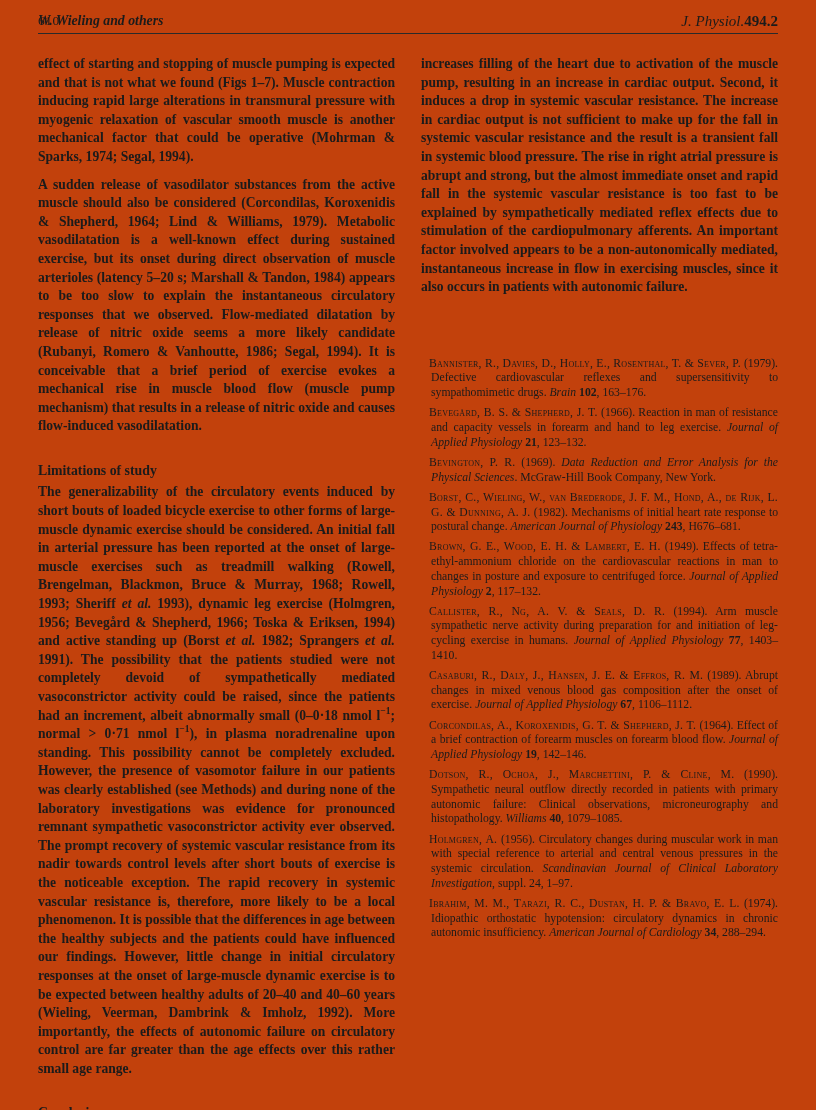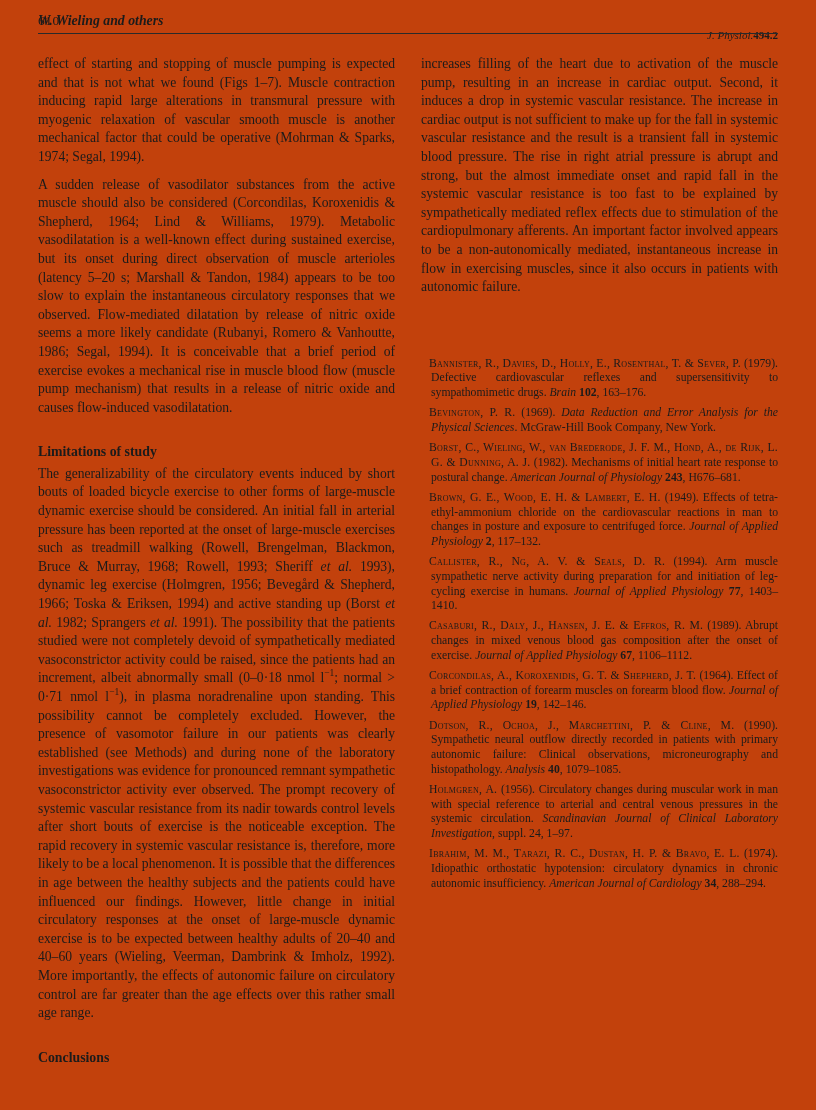--- a/index.html
+++ b/index.html
@@ -35,43 +35,43 @@
     right: 0;
     top: 0;
     text-align: left;
     font-style: italic;
     font-weight: bold;
     font-size: 13.8px;
   }
   .jref {
     position: absolute;
     right: 0;
-    top: 16px;
-    font-size: 11px;
+    top: 0;
+    font-size: 15px;
   }
   .jref i { font-style: italic; }
   .jref b { font-weight: bold; font-style: normal; }
   .rule {
     position: absolute;
     top: 33px;
     left: 38px;
     right: 38px;
     border-top: 1.3px solid #2a2a2a;
   }
   .col {
     position: absolute;
     top: 55px;
     width: 357px;
     font-size: 13.6px;
     line-height: 18.6px;
     text-align: justify;
   }
   .col-left { left: 38px; }
   .col-right { left: 421px; }
-  p.body { margin-bottom: 9px; }
+  p.body { margin-bottom: 9px; font-weight: bold; }
   h3.shead {
     font-size: 13.8px;
     font-weight: bold;
     text-align: left;
     margin-top: 26px;
     margin-bottom: 3px;
     line-height: 18.6px;
   }
   .refs {
     margin-top: 60px;
@@ -111,25 +111,26 @@
     <p class="body">A sudden release of vasodilator substances from the active muscle should also be considered (Corcondilas, Koroxenidis &amp; Shepherd, 1964; Lind &amp; Williams, 1979). Metabolic vasodilatation is a well-known effect during sustained exercise, but its onset during direct observation of muscle arterioles (latency 5–20 s; Marshall &amp; Tandon, 1984) appears to be too slow to explain the instantaneous circulatory responses that we observed. Flow-mediated dilatation by release of nitric oxide seems a more likely candidate (Rubanyi, Romero &amp; Vanhoutte, 1986; Segal, 1994). It is conceivable that a brief period of exercise evokes a mechanical rise in muscle blood flow (muscle pump mechanism) that results in a release of nitric oxide and causes flow-induced vasodilatation.</p>
     <h3 class="shead">Limitations of study</h3>
     <p class="body">The generalizability of the circulatory events induced by short bouts of loaded bicycle exercise to other forms of large-muscle dynamic exercise should be considered. An initial fall in arterial pressure has been reported at the onset of large-muscle exercises such as treadmill walking (Rowell, Brengelman, Blackmon, Bruce &amp; Murray, 1968; Rowell, 1993; Sheriff <i>et al.</i> 1993), dynamic leg exercise (Holmgren, 1956; Bevegård &amp; Shepherd, 1966; Toska &amp; Eriksen, 1994) and active standing up (Borst <i>et al.</i> 1982; Sprangers <i>et al.</i> 1991). The possibility that the patients studied were not completely devoid of sympathetically mediated vasoconstrictor activity could be raised, since the patients had an increment, albeit abnormally small (0–0·18 nmol l<sup>−1</sup>; normal &gt; 0·71 nmol l<sup>−1</sup>), in plasma noradrenaline upon standing. This possibility cannot be completely excluded. However, the presence of vasomotor failure in our patients was clearly established (see Methods) and during none of the laboratory investigations was evidence for pronounced remnant sympathetic vasoconstrictor activity ever observed. The prompt recovery of systemic vascular resistance from its nadir towards control levels after short bouts of exercise is the noticeable exception. The rapid recovery in systemic vascular resistance is, therefore, more likely to be a local phenomenon. It is possible that the differences in age between the healthy subjects and the patients could have influenced our findings. However, little change in initial circulatory responses at the onset of large-muscle dynamic exercise is to be expected between healthy adults of 20–40 and 40–60 years (Wieling, Veerman, Dambrink &amp; Imholz, 1992). More importantly, the effects of autonomic failure on circulatory control are far greater than the age effects over this rather small age range.</p>
     <h3 class="shead">Conclusions</h3>
   </div>
 
   <div class="col col-right">
     <p class="body">increases filling of the heart due to activation of the muscle pump, resulting in an increase in cardiac output. Second, it induces a drop in systemic vascular resistance. The increase in cardiac output is not sufficient to make up for the fall in systemic vascular resistance and the result is a transient fall in systemic blood pressure. The rise in right atrial pressure is abrupt and strong, but the almost immediate onset and rapid fall in the systemic vascular resistance is too fast to be explained by sympathetically mediated reflex effects due to stimulation of the cardiopulmonary afferents. An important factor involved appears to be a non-autonomically mediated, instantaneous increase in flow in exercising muscles, since it also occurs in patients with autonomic failure.</p>
     <div class="refs">
         <div class="ref"><span class="sc">Bannister, R., Davies, D., Holly, E., Rosenthal, T. &amp; Sever, P.</span> (1979). Defective cardiovascular reflexes and supersensitivity to sympathomimetic drugs. <i>Brain</i> <b>102</b>, 163–176.</div>
+        <div class="ref"><span class="sc">Bevegård, B. S. &amp; Shepherd, J. T.</span> (1966). Reaction in man of resistance and capacity vessels in forearm and hand to leg exercise. <i>Journal of Applied Physiology</i> <b>21</b>, 123–132.</div>
         <div class="ref"><span class="sc">Bevington, P. R.</span> (1969). <i>Data Reduction and Error Analysis for the Physical Sciences</i>. McGraw-Hill Book Company, New York.</div>
         <div class="ref"><span class="sc">Borst, C., Wieling, W., van Brederode, J. F. M., Hond, A., de Rijk, L. G. &amp; Dunning, A. J.</span> (1982). Mechanisms of initial heart rate response to postural change. <i>American Journal of Physiology</i> <b>243</b>, H676–681.</div>
         <div class="ref"><span class="sc">Brown, G. E., Wood, E. H. &amp; Lambert, E. H.</span> (1949). Effects of tetra-ethyl-ammonium chloride on the cardiovascular reactions in man to changes in posture and exposure to centrifuged force. <i>Journal of Applied Physiology</i> <b>2</b>, 117–132.</div>
         <div class="ref"><span class="sc">Callister, R., Ng, A. V. &amp; Seals, D. R.</span> (1994). Arm muscle sympathetic nerve activity during preparation for and initiation of leg-cycling exercise in humans. <i>Journal of Applied Physiology</i> <b>77</b>, 1403–1410.</div>
         <div class="ref"><span class="sc">Casaburi, R., Daly, J., Hansen, J. E. &amp; Effros, R. M.</span> (1989). Abrupt changes in mixed venous blood gas composition after the onset of exercise. <i>Journal of Applied Physiology</i> <b>67</b>, 1106–1112.</div>
         <div class="ref"><span class="sc">Corcondilas, A., Koroxenidis, G. T. &amp; Shepherd, J. T.</span> (1964). Effect of a brief contraction of forearm muscles on forearm blood flow. <i>Journal of Applied Physiology</i> <b>19</b>, 142–146.</div>
-        <div class="ref"><span class="sc">Dotson, R., Ochoa, J., Marchettini, P. &amp; Cline, M.</span> (1990). Sympathetic neural outflow directly recorded in patients with primary autonomic failure: Clinical observations, microneurography and histopathology. <i>Analysis</i> <b>40</b>, 1079–1085.</div>
+        <div class="ref"><span class="sc">Dotson, R., Ochoa, J., Marchettini, P. &amp; Cline, M.</span> (1990). Sympathetic neural outflow directly recorded in patients with primary autonomic failure: Clinical observations, microneurography and histopathology. <i>Williams</i> <b>40</b>, 1079–1085.</div>
         <div class="ref"><span class="sc">Holmgren, A.</span> (1956). Circulatory changes during muscular work in man with special reference to arterial and central venous pressures in the systemic circulation. <i>Scandinavian Journal of Clinical Laboratory Investigation</i>, suppl. 24, 1–97.</div>
         <div class="ref"><span class="sc">Ibrahim, M. M., Tarazi, R. C., Dustan, H. P. &amp; Bravo, E. L.</span> (1974). Idiopathic orthostatic hypotension: circulatory dynamics in chronic autonomic insufficiency. <i>American Journal of Cardiology</i> <b>34</b>, 288–294.</div>
       </div>
   </div>
 
 </div>
 
 </body></html>

